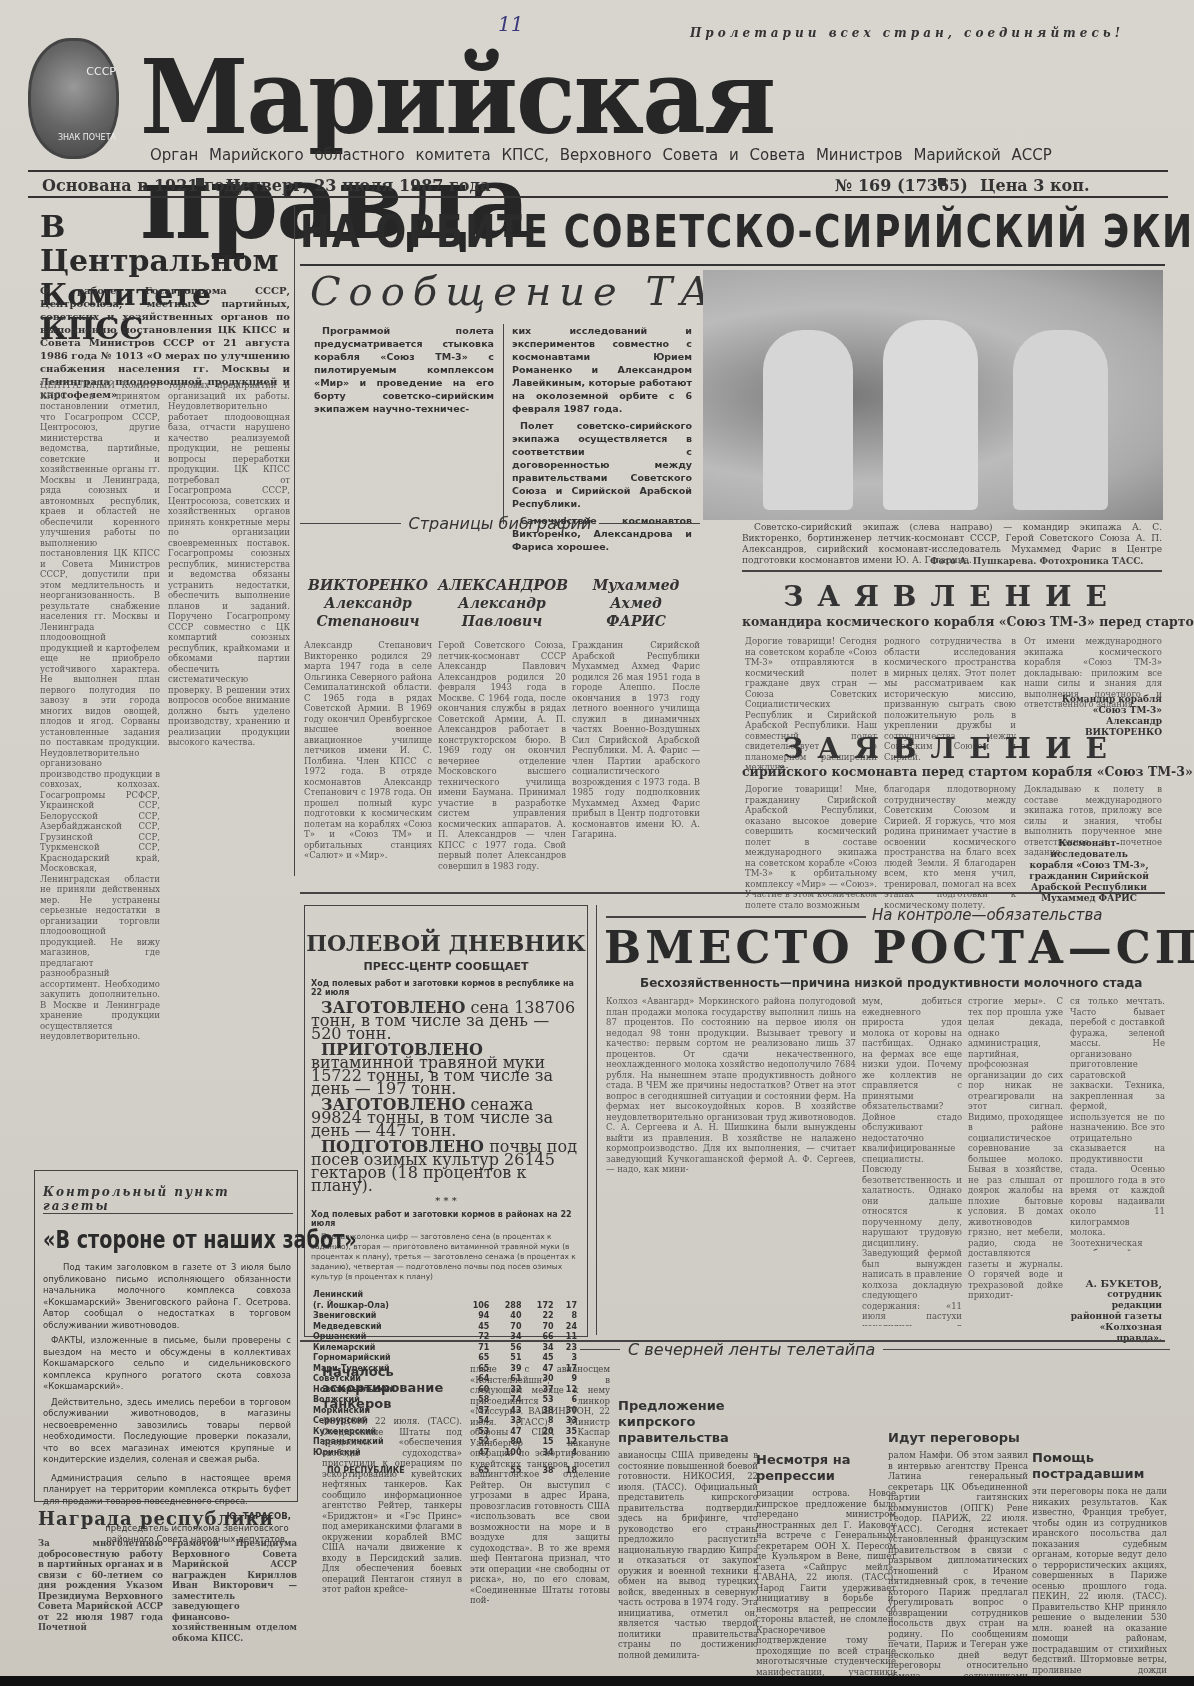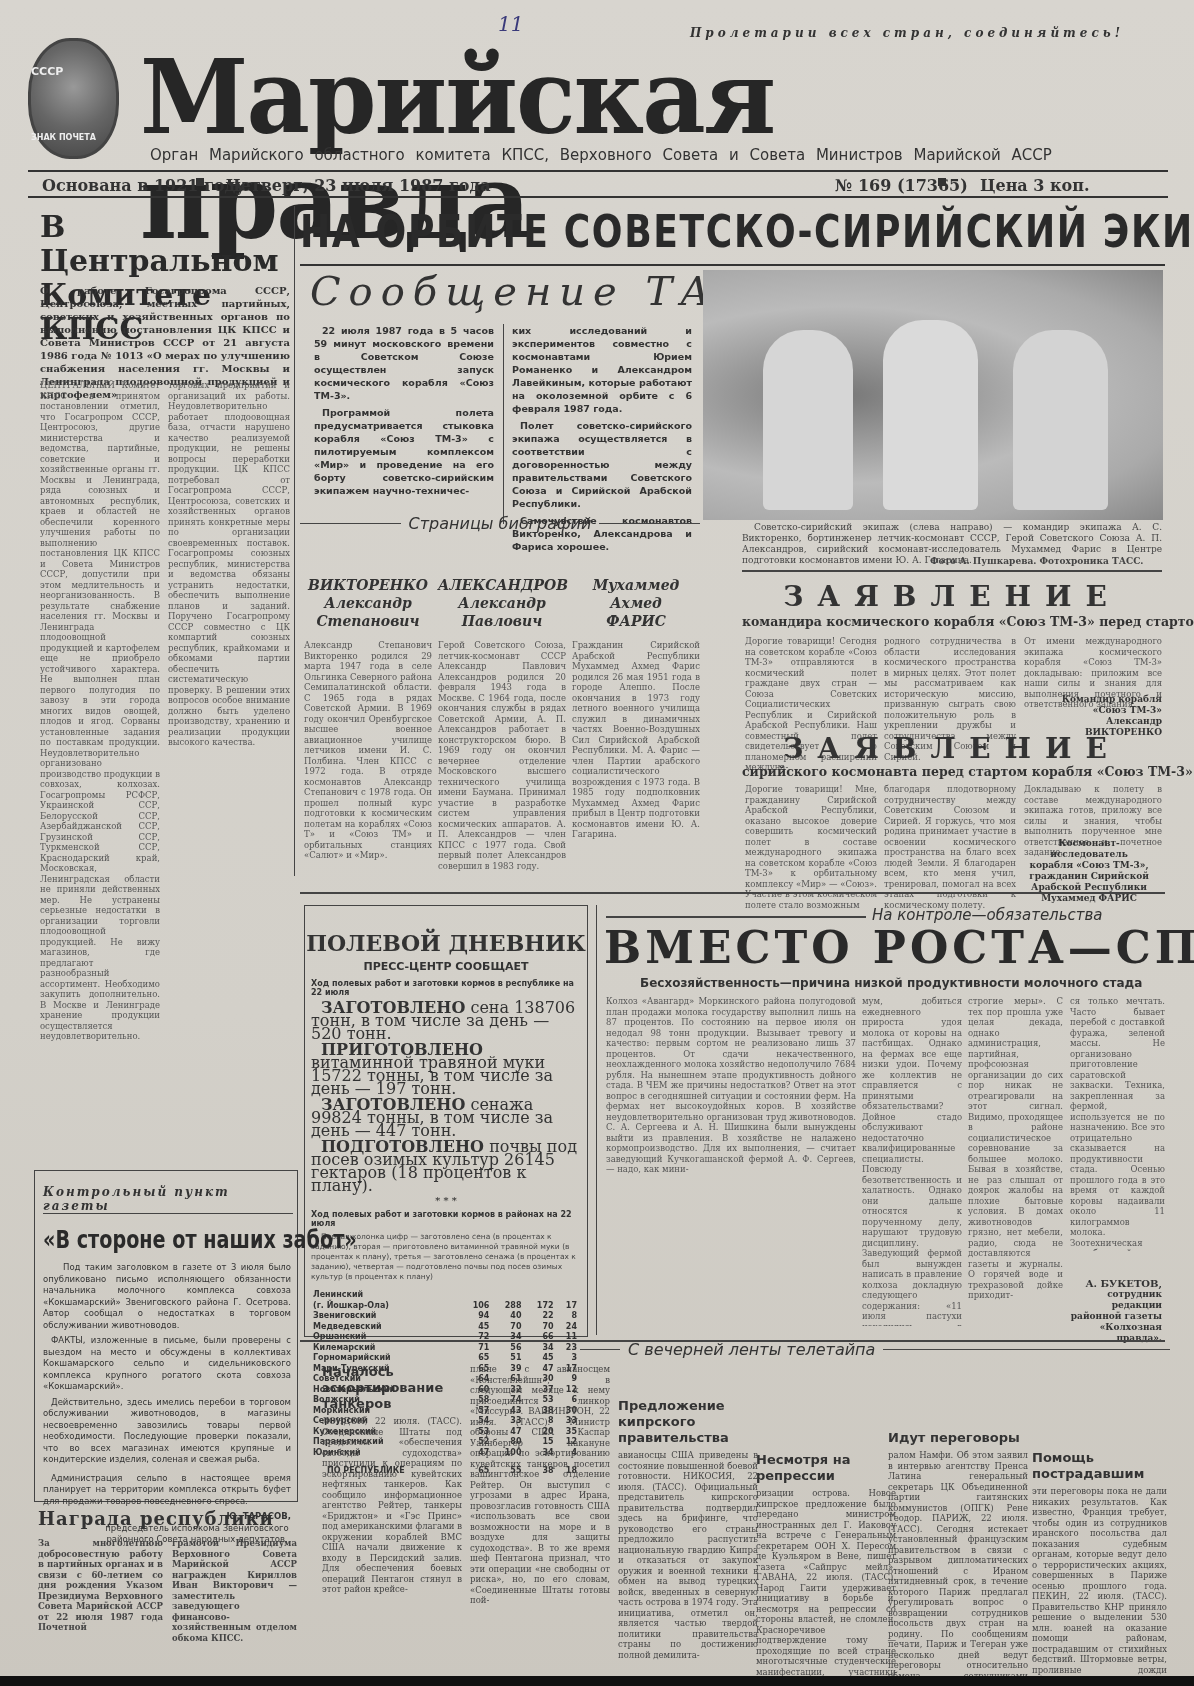--- a/index.html
+++ b/index.html
@@ -2,21 +2,21 @@
 <html><head>
 <meta charset="utf-8">
 <style>
   html,body{margin:0;padding:0;}
   body{width:1194px;height:1686px;background:#cfcbc4;overflow:hidden;position:relative;font-family:"DejaVu Serif",serif;color:#222;}
   .page{position:absolute;left:0;top:0;width:1194px;height:1686px;background:linear-gradient(180deg,#d8d5cf 0%,#d3d0c9 60%,#cbc7bf 100%);}
   .abs{position:absolute;}
   .motto{left:690px;top:26px;font-size:12px;font-style:italic;font-weight:bold;letter-spacing:4px;color:#333;}
   .masthead{left:140px;top:50px;font-family:"DejaVu Serif",serif;font-weight:900;font-size:98px;letter-spacing:-2px;color:#262626;line-height:100px;transform:scaleY(1.05);}
   .emblem{left:28px;top:38px;width:85px;height:115px;border-radius:42px/55px;border:3px solid #444;background:radial-gradient(circle at 50% 40%,#999 0%,#666 50%,#444 100%);}
-  .emblem span{position:absolute;left:0;right:0;text-align:left;color:#eee;font-size:11px;font-family:"DejaVu Sans",sans-serif;font-weight:bold;}
+  .emblem span{position:absolute;left:0;right:0;text-align:right;color:#eee;font-size:11px;font-family:"DejaVu Sans",sans-serif;font-weight:normal;}
   .subline{left:150px;top:146px;font-family:"DejaVu Sans",sans-serif;font-size:15px;word-spacing:6px;color:#333;}
   .rule{background:#333;height:2px;}
   .infobar{top:176px;font-size:16px;font-weight:bold;color:#333;}
   .h-cc{left:40px;top:210px;width:250px;font-size:30px;font-weight:bold;line-height:34px;color:#2a2a2a;}
   .lead{font-size:10px;font-weight:bold;line-height:13px;color:#333;text-align:justify;}
   .body{font-size:8.5px;line-height:10.5px;color:#555;text-align:justify;}
   .col{position:absolute;}
   .big-head{left:300px;top:206px;width:880px;font-family:"DejaVu Sans",sans-serif;font-weight:900;font-size:44px;letter-spacing:2px;color:#2a2a2a;transform:scaleX(0.82);transform-origin:left;white-space:nowrap;}
   .tass{left:310px;top:268px;font-size:40px;font-style:italic;letter-spacing:8px;color:#333;}
   .tass-body{font-family:"DejaVu Sans",sans-serif;font-size:9.5px;font-weight:bold;line-height:13px;color:#333;text-align:justify;}
@@ -70,21 +70,20 @@
   <div class="abs lead" style="left:40px;top:284px;width:250px;">О работе Госагропрома СССР, Центросоюза, местных партийных, советских и хозяйственных органов по выполнению постановления ЦК КПСС и Совета Министров СССР от 21 августа 1986 года № 1013 «О мерах по улучшению снабжения населения гг. Москвы и Ленинграда плодоовощной продукцией и картофелем»</div>
   <div class="abs body" style="left:40px;top:380px;width:120px;height:750px;overflow:hidden;">ЦЕНТРАЛЬНЫЙ Комитет КПСС в принятом постановлении отметил, что Госагропром СССР, Центросоюз, другие министерства и ведомства, партийные, советские и хозяйственные органы гг. Москвы и Ленинграда, ряда союзных и автономных республик, краев и областей не обеспечили коренного улучшения работы по выполнению постановления ЦК КПСС и Совета Министров СССР, допустили при этом медлительность и неорганизованность. В результате снабжение населения гг. Москвы и Ленинграда плодоовощной продукцией и картофелем еще не приобрело устойчивого характера. Не выполнен план первого полугодия по завозу в эти города многих видов овощей, плодов и ягод. Сорваны установленные задания по поставкам продукции. Неудовлетворительно организовано производство продукции в совхозах, колхозах. Госагропромы РСФСР, Украинской ССР, Белорусской ССР, Азербайджанской ССР, Грузинской ССР, Туркменской ССР, Краснодарский край, Московская, Ленинградская области не приняли действенных мер. Не устранены серьезные недостатки в организации торговли плодоовощной продукцией. Не вижу магазинов, где предлагают разнообразный ассортимент. Необходимо закупить дополнительно. В Москве и Ленинграде хранение продукции осуществляется неудовлетворительно.</div>
   <div class="abs body" style="left:168px;top:380px;width:122px;height:750px;overflow:hidden;">торговых предприятий и организаций их работы. Неудовлетворительно работает плодоовощная база, отчасти нарушено качество реализуемой продукции, не решены вопросы переработки продукции. ЦК КПСС потребовал от Госагропрома СССР, Центросоюза, советских и хозяйственных органов принять конкретные меры по организации своевременных поставок. Госагропромы союзных республик, министерства и ведомства обязаны устранить недостатки, обеспечить выполнение планов и заданий. Поручено Госагропрому СССР совместно с ЦК компартий союзных республик, крайкомами и обкомами партии обеспечить систематическую проверку. В решении этих вопросов особое внимание должно быть уделено производству, хранению и реализации продукции высокого качества.</div>
   <div class="abs" style="left:294px;top:206px;width:1px;height:670px;background:#444;"></div>
 
   <div class="abs big-head">НА ОРБИТЕ СОВЕТСКО-СИРИЙСКИЙ ЭКИПАЖ</div>
   <div class="abs rule" style="left:300px;top:264px;width:865px;height:1.5px;"></div>
   <div class="abs tass">Сообщение ТАСС</div>
 
   <div class="col" style="left:314px;top:324px;width:180px;">
-    <p class="tass-body" style="margin:0 0 4px;text-indent:8px;">22 июля 1987 года в 5 часов 59 минут московского времени в Советском Союзе осуществлен запуск космического корабля «Союз ТМ-3».</p>
     <p class="tass-body" style="margin:0;text-indent:8px;">Программой полета предусматривается стыковка корабля «Союз ТМ-3» с пилотируемым комплексом «Мир» и проведение на его борту советско-сирийским экипажем научно-техничес-</p>
   </div>
   <div class="abs" style="left:503px;top:324px;width:1px;height:200px;background:#444;"></div>
   <div class="col" style="left:512px;top:324px;width:180px;">
     <p class="tass-body" style="margin:0 0 4px;">ких исследований и экспериментов совместно с космонавтами Юрием Романенко и Александром Лавейкиным, которые работают на околоземной орбите с 6 февраля 1987 года.</p>
     <p class="tass-body" style="margin:0 0 4px;text-indent:8px;">Полет советско-сирийского экипажа осуществляется в соответствии с договоренностью между правительствами Советского Союза и Сирийской Арабской Республики.</p>
     <p class="tass-body" style="margin:0 0 4px;text-indent:8px;">Самочувствие космонавтов Викторенко, Александрова и Фариса хорошее.</p>
   </div>
 
   <div class="abs photo">

